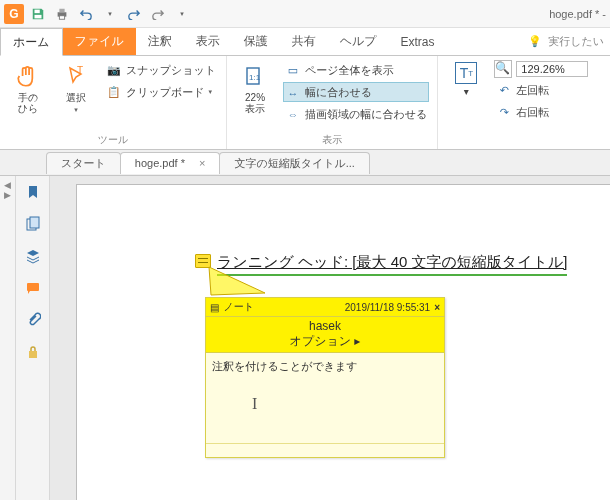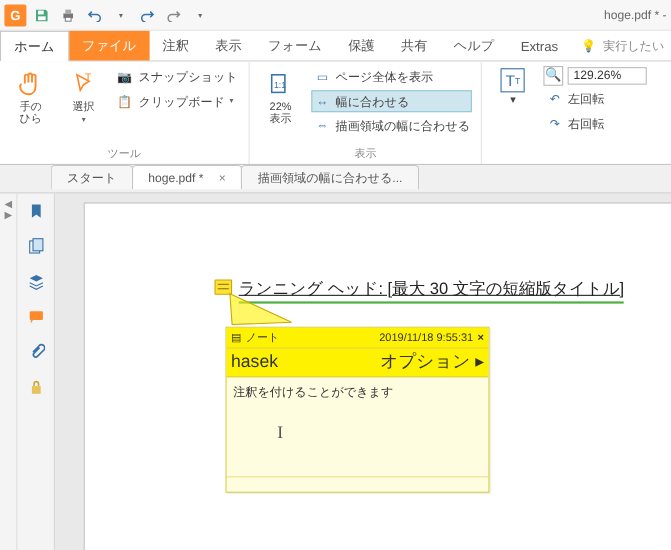--- a/index.html
+++ b/index.html
@@ -23,21 +23,21 @@
   .rgroup-label { text-align: center; font-size: 10px; color: #888; padding-top: 2px; }
   .bigbtn { display: flex; flex-direction: column; align-items: center; gap: 2px; width: 40px; padding-top: 2px; }
   .bigbtn .icon { width: 28px; height: 28px; display: flex; align-items: center; justify-content: center; }
   .bigbtn .lbl { font-size: 10px; color: #444; text-align: center; line-height: 1.1; }
   .smallrow { display: flex; align-items: center; gap: 4px; font-size: 11px; color: #444; padding: 2px 2px; white-space: nowrap; }
   .smallrow.sel { background: #cfe6ef; border: 1px solid #8fc7da; padding: 1px 1px; }
   .smallrow .icn { width: 16px; height: 16px; display: flex; align-items: center; justify-content: center; color: #3873a8; }
   .col { display: flex; flex-direction: column; gap: 2px; }
   .zoombox { border: 1px solid #bcbcbc; padding: 1px 4px; font-size: 11px; width: 72px; display: flex; align-items: center; justify-content: space-between; }
 
-  .doc-tabs { height: 26px; background: #f0f0f0; display: flex; align-items: flex-start; padding-left: 46px; gap: 0; border-bottom: 1px solid #c6c6c6; }
+  .doc-tabs { height: 26px; background: #f0f0f0; display: flex; align-items: center; padding-left: 46px; gap: 0; border-bottom: 1px solid #c6c6c6; }
   .doc-tab { height: 22px; padding: 0 14px; display: flex; align-items: center; font-size: 11px; border: 1px solid #c6c6c6; border-bottom: none; border-top-left-radius: 4px; border-top-right-radius: 4px; margin-right: -1px; background: #f6f6f6; color: #555; position: relative; }
   .doc-tab.active { background: #fff; z-index: 2; }
   .doc-tab .close { margin-left: 14px; color: #888; }
 
   .workspace { position: relative; height: calc(500px - 28px - 28px - 94px - 26px); display: flex; }
   .toolstrip { width: 34px; background: #f4f4f4; border-right: 1px solid #d8d8d8; display: flex; flex-direction: column; align-items: center; padding-top: 6px; gap: 12px; }
   .ts-icn { width: 20px; height: 20px; display: flex; align-items: center; justify-content: center; color: #3873a8; }
   .navstrip { width: 16px; background: #f4f4f4; border-right: 1px solid #d8d8d8; display: flex; flex-direction: column; align-items: center; justify-content: flex-start; padding-top: 4px; color: #888; font-size: 9px; }
   .canvas { flex: 1; background: #e9e9e9; position: relative; overflow: hidden; }
   .page { position: absolute; left: 26px; top: 8px; right: -40px; bottom: -40px; background: #fff; border: 1px solid #bcbcbc; }
@@ -48,21 +48,21 @@
   .note-anchor::before, .note-anchor::after { content: ""; position: absolute; left: 2px; right: 2px; height: 1px; background: #8a7a00; }
   .note-anchor::before { top: 3px; } .note-anchor::after { top: 7px; }
 
   .callout { position: absolute; left: 128px; top: 80px; width: 70px; height: 36px; }
   .callout svg { width: 100%; height: 100%; }
 
   .sticky { position: absolute; left: 128px; top: 112px; width: 240px; background: #fffde0; border: 1px solid #d8cf4a; box-shadow: 1px 1px 2px rgba(0,0,0,.15); }
   .sticky-head { background: #fff200; display: flex; align-items: center; font-size: 10px; padding: 2px 4px; gap: 4px; border-bottom: 1px solid #d8cf4a; }
   .sticky-head .spacer { flex: 1; }
   .sticky-head .x { font-weight: bold; cursor: default; }
-  .sticky-sub { background: #fff200; display: flex; align-items: center; font-size: 16px; padding: 2px 4px; border-bottom: 1px solid #d8cf4a; }
+  .sticky-sub { background: #fff200; display: flex; align-items: center; font-size: 12px; padding: 2px 4px; border-bottom: 1px solid #d8cf4a; flex-direction: column; }
   .sticky-sub .spacer { flex: 1; }
   .sticky-body { padding: 6px 6px 30px 6px; font-size: 11px; position: relative; min-height: 90px; }
   .cursor { position: absolute; left: 46px; top: 42px; font-size: 16px; color: #555; font-family: serif; }
   .sticky-resize { height: 14px; border-top: 1px solid #e8e08a; }
   .tri { color: #666; font-size: 7px; }
 </style>
 </head>
 <body>
 
 <div class="titlebar">
@@ -100,21 +100,20 @@
   <div class="tb-btn tri">▾</div>
   <div class="tb-spacer"></div>
   <div class="tb-title">hoge.pdf * -</div>
 </div>
 
 <div class="menubar">
   <div class="menu-tab active">ホーム</div>
   <div class="menu-tab file">ファイル</div>
   <div class="menu-tab">注釈</div>
   <div class="menu-tab">表示</div>
-  <div class="menu-tab">フォーム</div>
   <div class="menu-tab">保護</div>
   <div class="menu-tab">共有</div>
   <div class="menu-tab">ヘルプ</div>
   <div class="menu-tab">Extras</div>
   <div class="menu-right">
     <span>💡</span>
     <span>実行したい</span>
   </div>
 </div>
 
@@ -213,21 +212,21 @@
 
 <div class="doc-tabs">
   <div class="doc-tab">
       <span>スタート</span>
     </div>
   <div class="doc-tab active">
       <span>hoge.pdf *</span>
       <span class="close">×</span>
     </div>
   <div class="doc-tab">
-      <span>描画領域の幅に合わせる...</span>
+      <span>文字の短縮版タイトル...</span>
     </div>
 </div>
 
 <div class="workspace">
   <div class="navstrip">◀<br>▶</div>
   <div class="toolstrip">
     <div class="ts-icn">
         <svg width="16" height="16" viewBox="0 0 16 16">
           <path fill="#3873a8" d="M4 2h8v12l-4-3-4 3z"></path>
         </svg>
@@ -258,21 +257,21 @@
     <div class="ts-icn" style="color:#caa83a;">
         <svg width="16" height="16" viewBox="0 0 16 16">
           <rect x="4" y="7" width="8" height="7" fill="#e8c25a"></rect>
           <path fill="none" stroke="#caa83a" stroke-width="1.5" d="M6 7V5a2 2 0 1 1 4 0v2"></path>
         </svg>
       </div>
   </div>
   <div class="canvas">
     <div class="page">
       <div class="note-anchor"></div>
-      <div class="running-head"><u>ランニング ヘッド: [最大 30 文字の短縮版タイトル]</u></div>
+      <div class="running-head"><u>ランニング ヘッド: [最大 40 文字の短縮版タイトル]</u></div>
       <div class="callout">
         <svg viewBox="0 0 70 36">
             <polygon points="4,2 60,28 6,30" fill="rgba(255,242,0,0.6)" stroke="#caa800" stroke-width="1"></polygon>
           </svg>
       </div>
       <div class="sticky">
         <div class="sticky-head">
           <span>▤</span>
           <span>ノート</span>
           <span class="spacer"></span>

